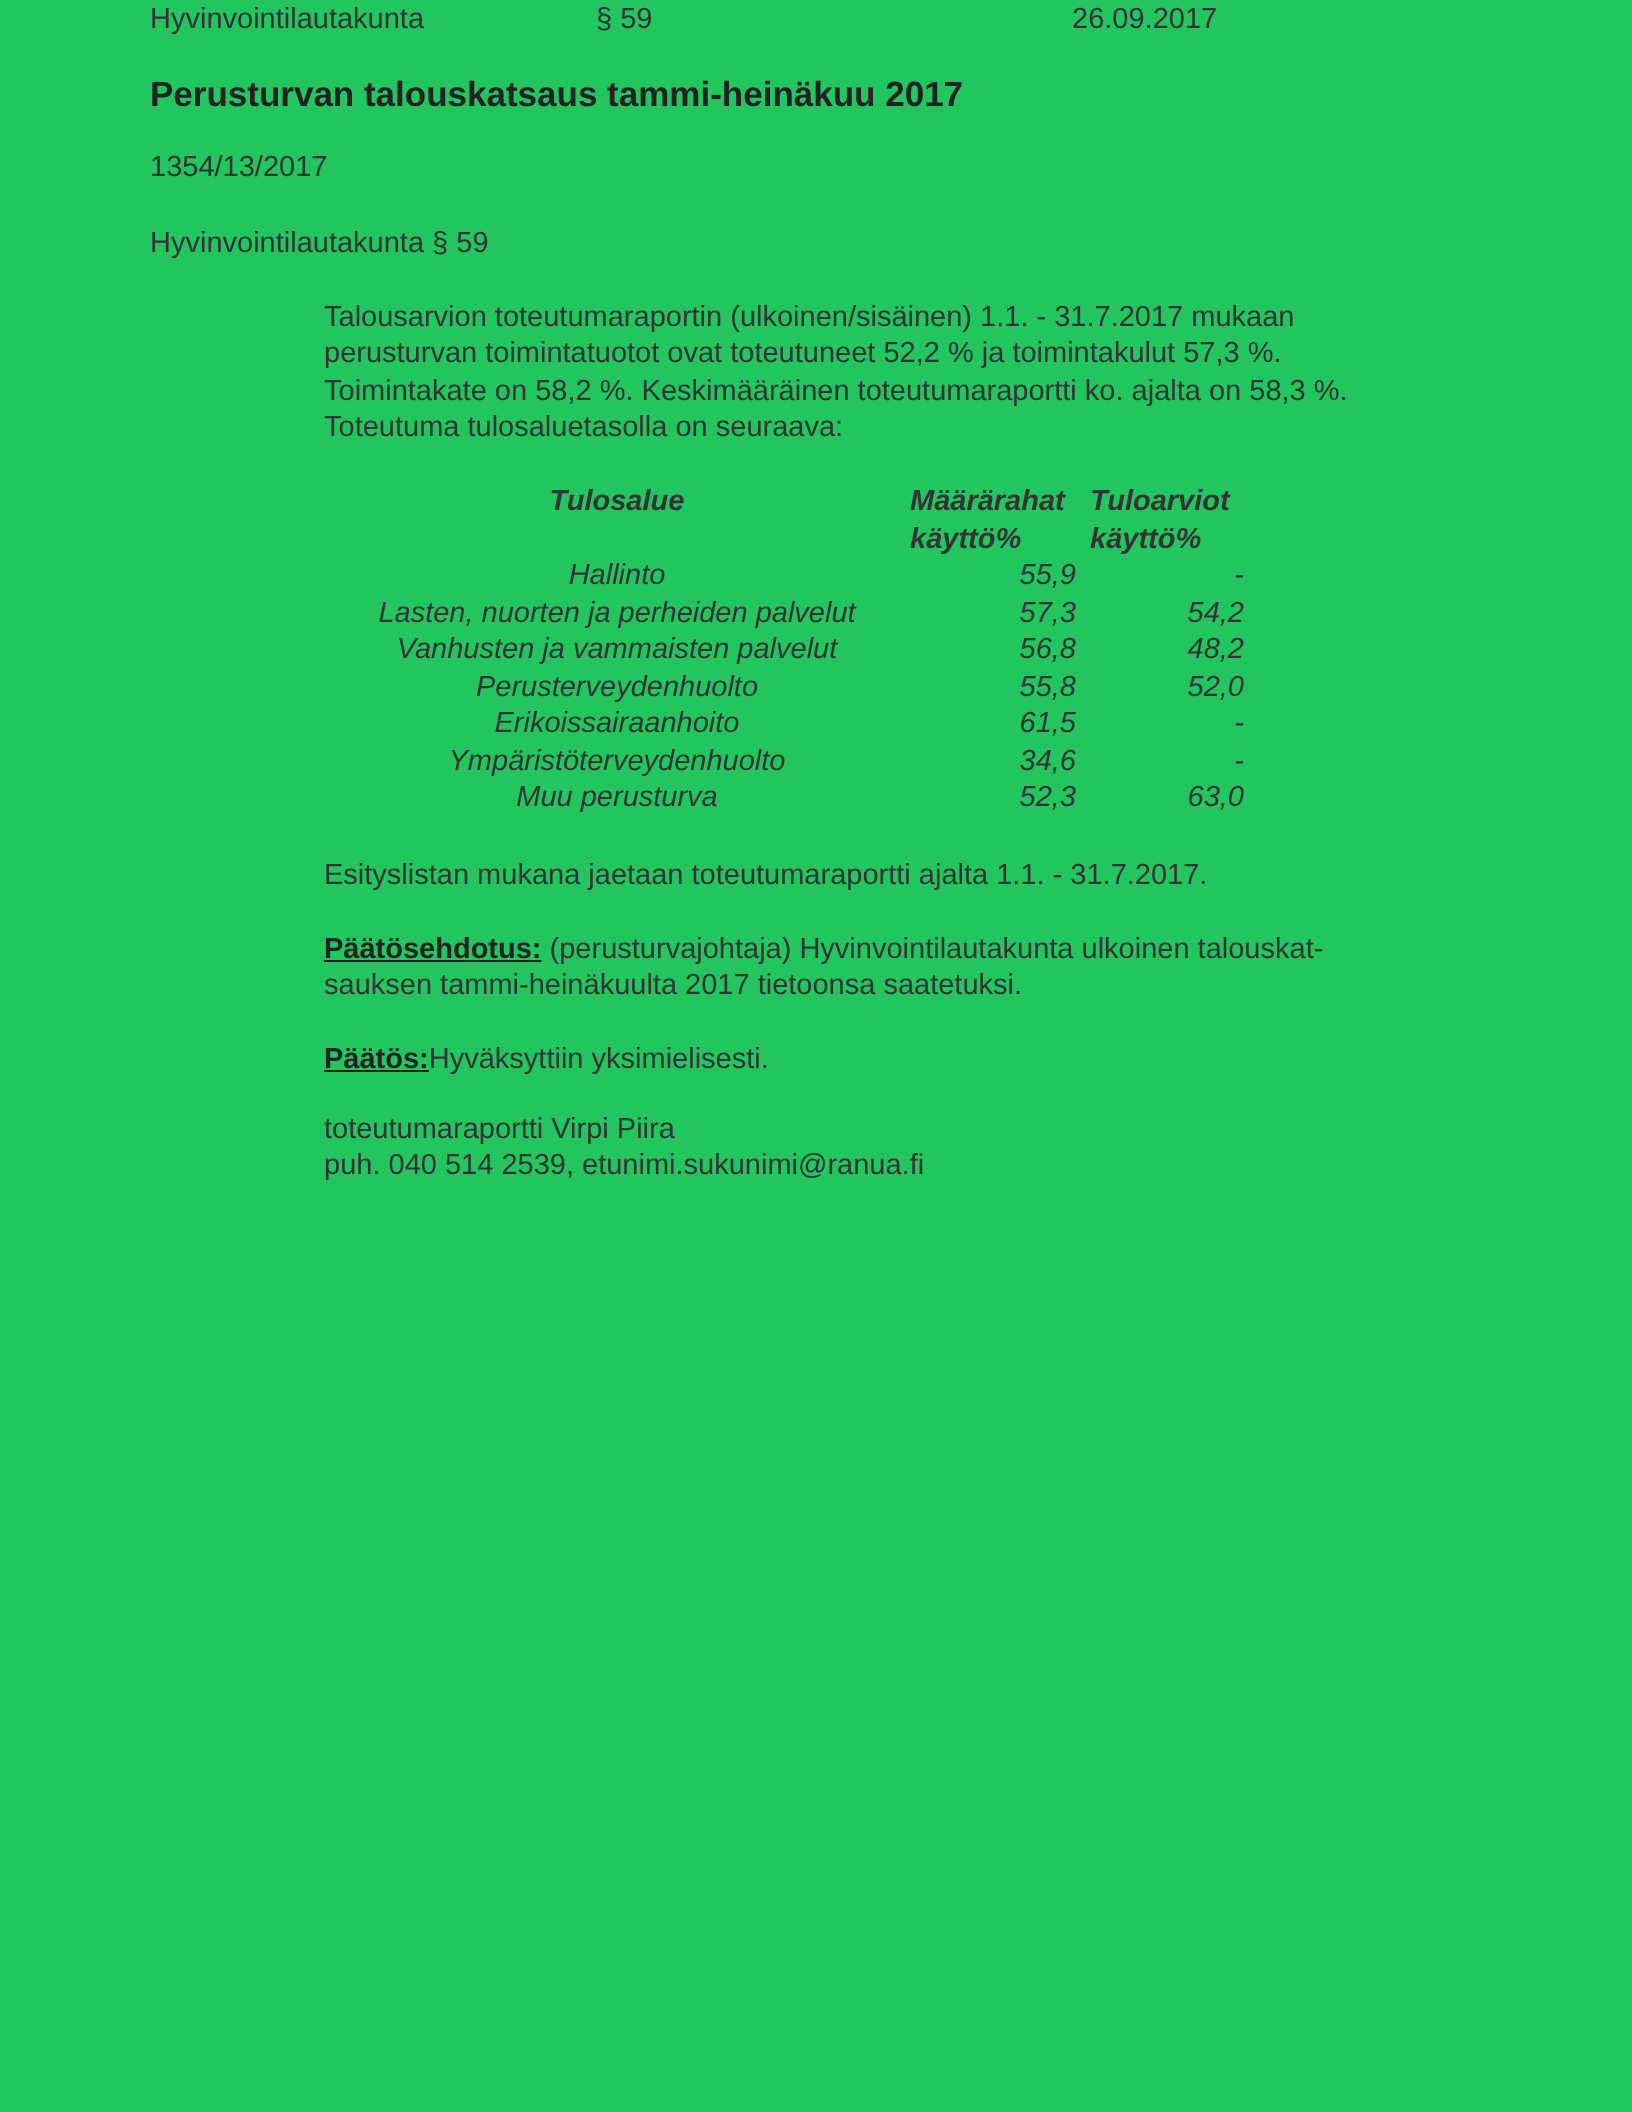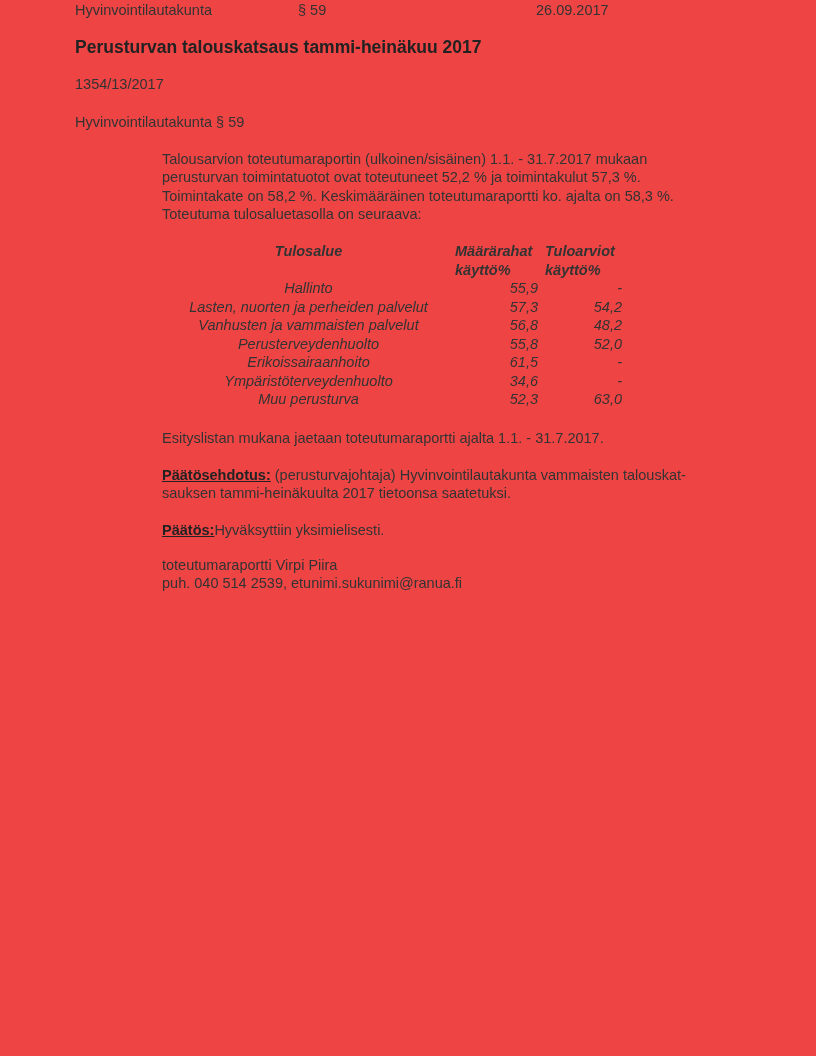--- a/index.html
+++ b/index.html
@@ -4,21 +4,21 @@
 <style>
   html, body {
     margin: 0;
     padding: 0;
     background: #ffffff;
   }
   .page {
     position: relative;
     width: 816px;
     height: 1056px;
-    background: #ef4444;
+    background: #22c55e;
     font-family: "Liberation Sans", sans-serif;
     font-size: 14.5px;
     color: #333333;
     overflow: hidden;
   }
   .abs { position: absolute; white-space: nowrap; }
 
   
   .hdr-committee { left: 75px;  top: 2px; }
   .hdr-section   { left: 298px; top: 2px; }
@@ -145,21 +145,21 @@
     <div class="t-row">
       <div class="c1">Muu perusturva</div>
       <div class="c2">52,3</div>
       <div class="c3">63,0</div>
     </div>
   </div>
 
   <div class="abs attachment-note">Esityslistan mukana jaetaan toteutumaraportti ajalta 1.1. - 31.7.2017.</div>
 
   <div class="abs proposal">
-    <div><span class="bold-underline">Päätösehdotus:</span><span> (perusturvajohtaja) Hyvinvointilautakunta vammaisten talouskat-</span></div>
+    <div><span class="bold-underline">Päätösehdotus:</span><span> (perusturvajohtaja) Hyvinvointilautakunta ulkoinen talouskat-</span></div>
     <div>sauksen tammi-heinäkuulta 2017 tietoonsa saatetuksi.</div>
   </div>
 
   <div class="abs decision"><span class="bold-underline">Päätös:</span><span>Hyväksyttiin yksimielisesti.</span></div>
 
   <div class="abs contact">
     <div>toteutumaraportti Virpi Piira</div>
     <div>puh. 040 514 2539, etunimi.sukunimi@ranua.fi</div>
   </div>
 

